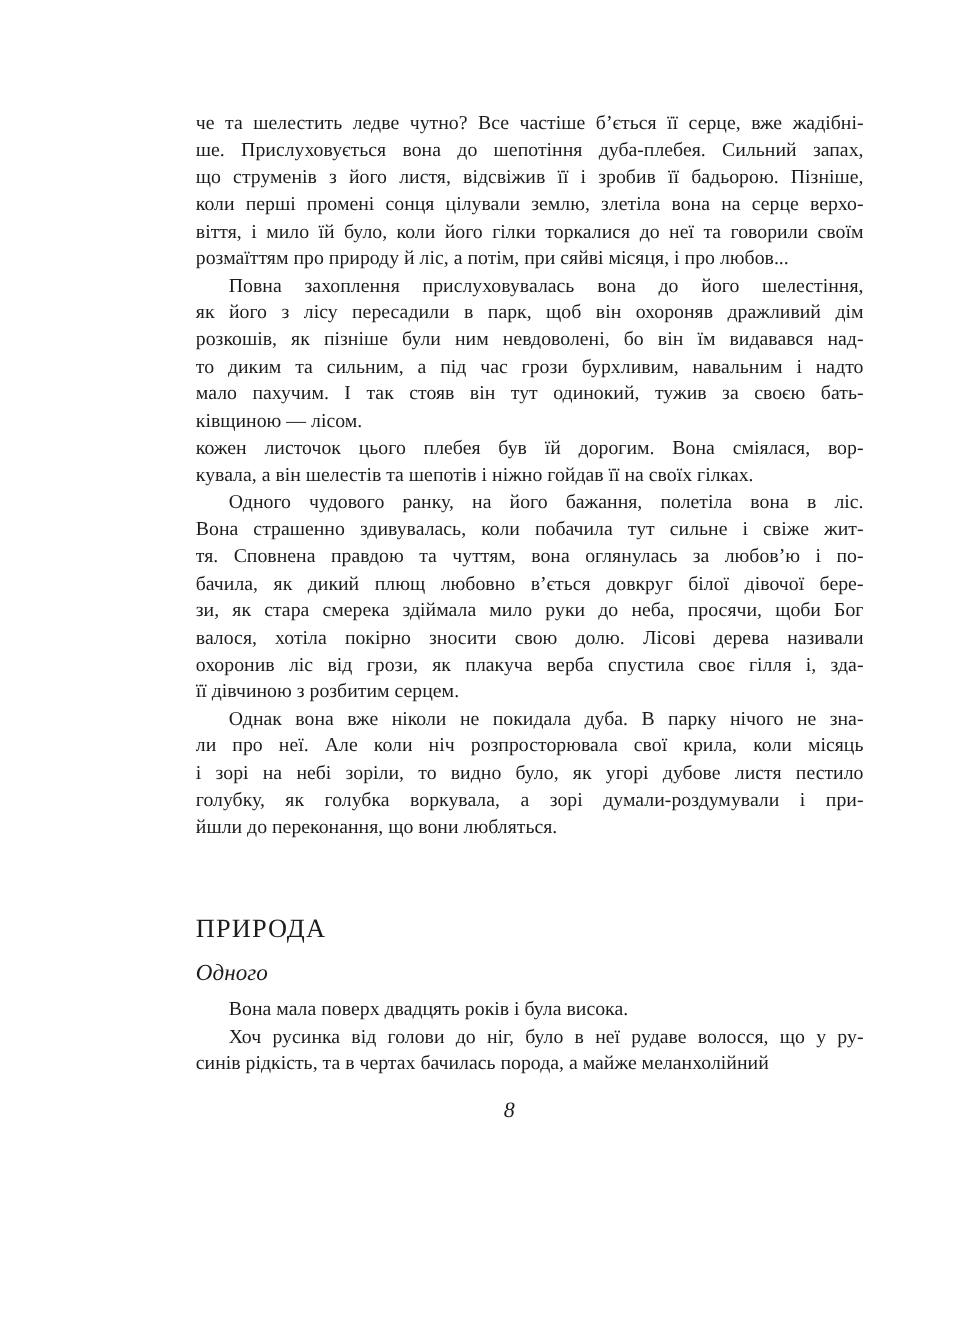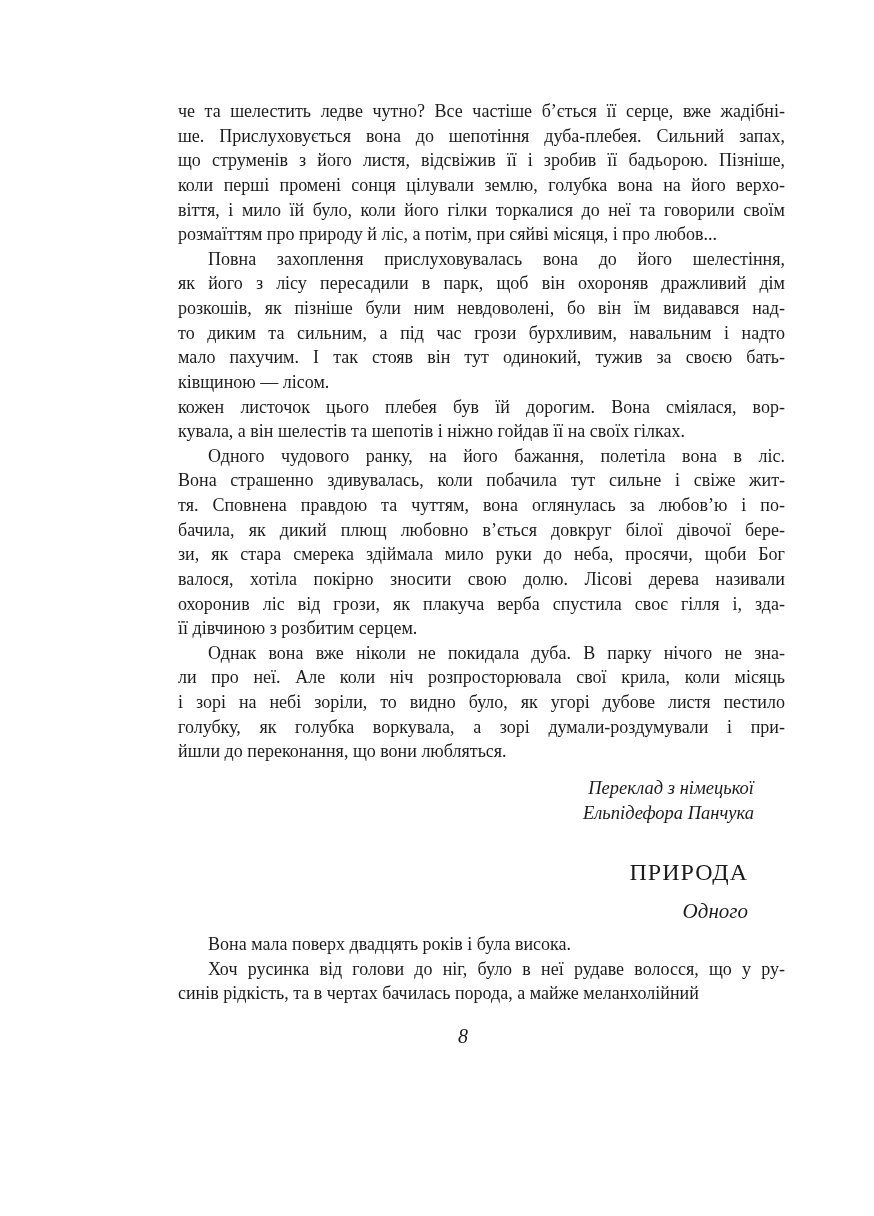--- a/index.html
+++ b/index.html
@@ -38,23 +38,23 @@
   }
   .attribution {
     margin-top: 12px;
     padding-right: 31px;
     text-align: right;
     font-style: italic;
     font-size: 18.5px;
     line-height: 25.5px;
   }
   .story-heading {
-    margin-top: 30px;
+    margin-top: 66px;
     width: 570px;
-    text-align: right;
+    text-align: left;
   }
   .story-title {
     font-size: 24px;
     line-height: 30px;
     letter-spacing: 1px;
   }
   .story-subtitle {
     margin-top: 11px;
     font-style: italic;
     font-size: 21px;
@@ -76,21 +76,21 @@
 <body>
 
 <div class="page">
   <div class="text-block">
 
     <div>
         <div class="paragraph">
           <div class="line">че та шелестить ледве чутно? Все частіше б’ється її серце, вже жадібні-</div>
           <div class="line">ше. Прислуховується вона до шепотіння дуба-плебея. Сильний запах,</div>
           <div class="line">що струменів з його листя, відсвіжив її і зробив її бадьорою. Пізніше,</div>
-          <div class="line">коли перші промені сонця цілували землю, голубка вона на його верхо-</div>
+          <div class="line">коли перші промені сонця цілували землю, злетіла вона на серце верхо-</div>
           <div class="line">віття, і мило їй було, коли його гілки торкалися до неї та говорили своїм</div>
           <div class="line para-last">розмаїттям про природу й ліс, а потім, при сяйві місяця, і про любов...</div>
         </div>
         <div class="paragraph">
           <div class="line indent">Повна захоплення прислуховувалась вона до його шелестіння,</div>
           <div class="line">як його з лісу пересадили в парк, щоб він охороняв дражливий дім</div>
           <div class="line">розкошів, як пізніше були ним невдоволені, бо він їм видавався над-</div>
           <div class="line">то диким та сильним, а під час грози бурхливим, навальним і надто</div>
           <div class="line">мало пахучим. І так стояв він тут одинокий, тужив за своєю бать-</div>
           <div class="line para-last">ківщиною — лісом.</div>
@@ -111,24 +111,20 @@
         </div>
         <div class="paragraph">
           <div class="line indent">Однак вона вже ніколи не покидала дуба. В парку нічого не зна-</div>
           <div class="line">ли про неї. Але коли ніч розпросторювала свої крила, коли місяць</div>
           <div class="line">і зорі на небі зоріли, то видно було, як угорі дубове листя пестило</div>
           <div class="line">голубку, як голубка воркувала, а зорі думали-роздумували і при-</div>
           <div class="line para-last">йшли до переконання, що вони любляться.</div>
         </div>
       </div>
 
-    <div class="attribution">
-        <div>Переклад з німецької</div>
-        <div>Ельпідефора Панчука</div>
-      </div>
 
     <div class="story-heading">
       <div class="story-title">ПРИРОДА</div>
       <div class="story-subtitle">Одного</div>
     </div>
 
     <div class="part2">
         <div class="paragraph">
           <div class="line indent para-last">Вона мала поверх двадцять років і була висока.</div>
         </div>

